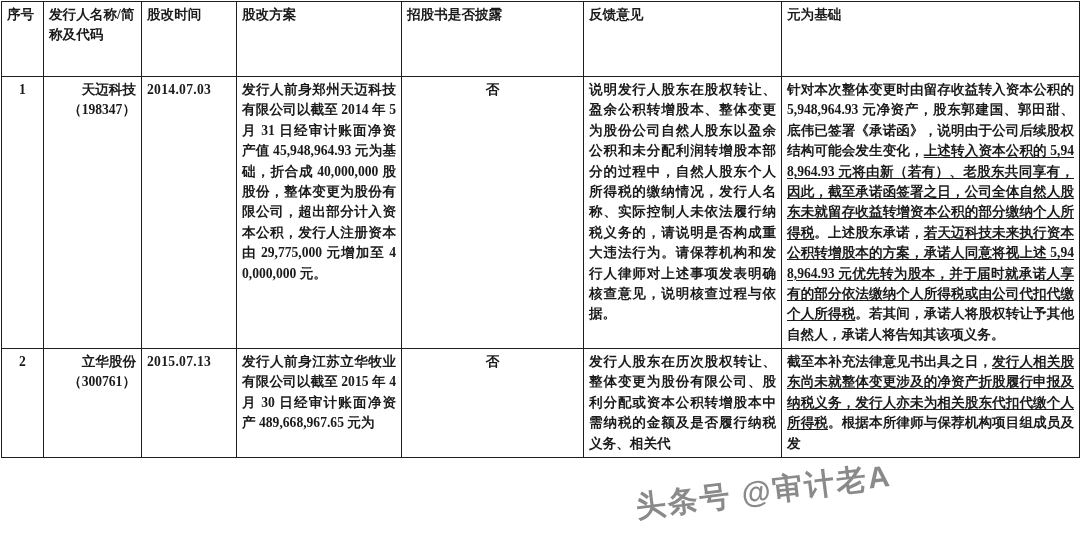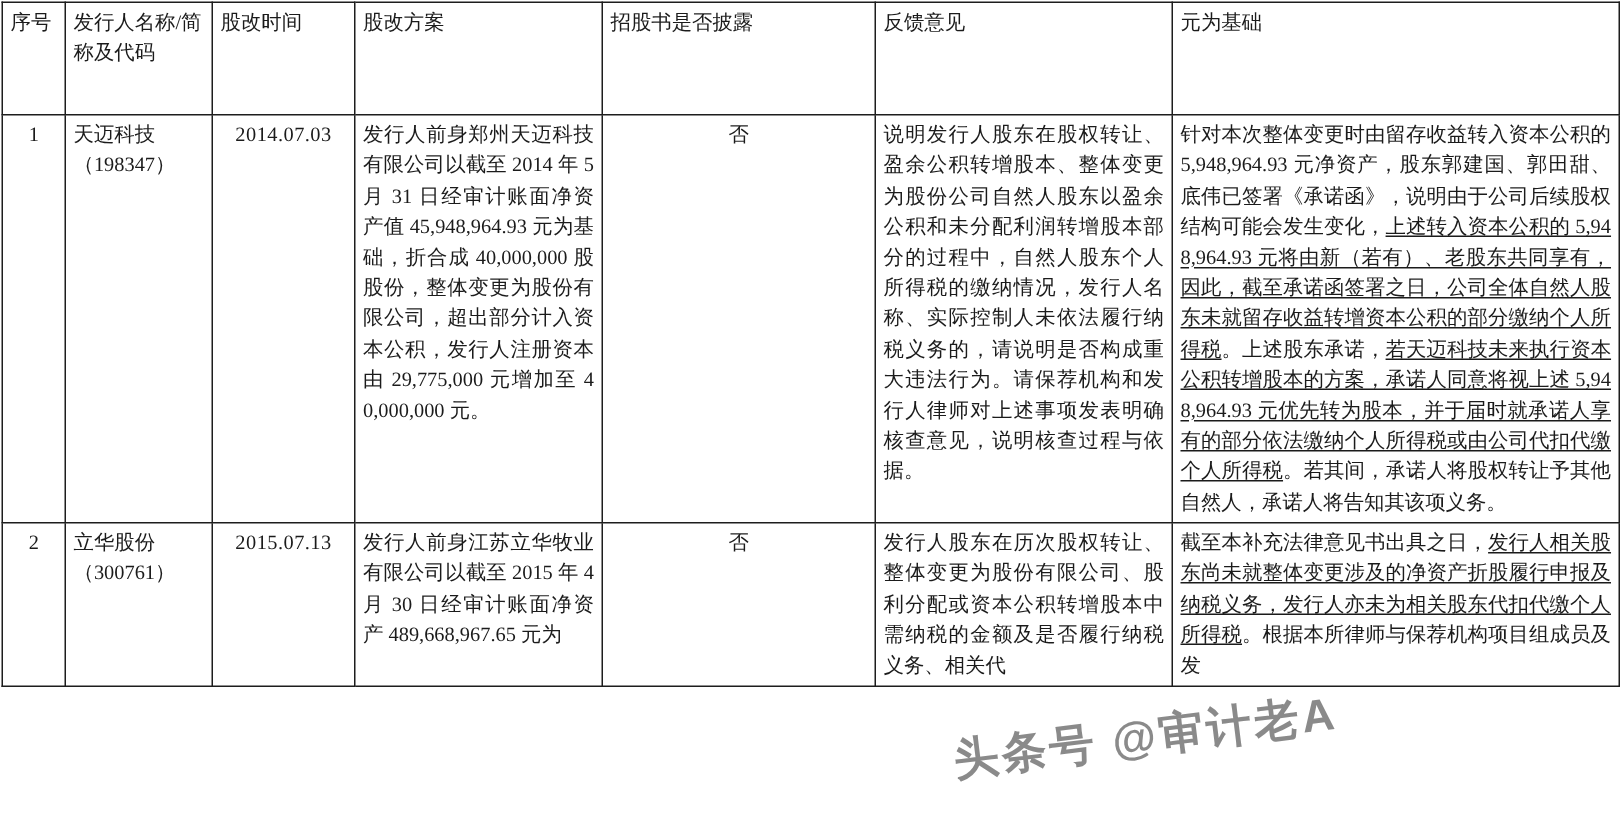--- a/index.html
+++ b/index.html
@@ -26,21 +26,21 @@
     table-layout: fixed;
     width: 1078px;
     margin-left: 1px;
     margin-top: 1px;
   }
   table.doc-table td,
   table.doc-table th {
     border: 1px solid #1d1d1d;
     padding: 3px 5px;
     vertical-align: top;
-    font-weight: normal;
+    font-weight: bold;
     font-size: 13.6px;
     line-height: 1.5;
     color: #1b1b1b;
     background: #ffffff;
     word-break: break-all;
   }
   
   col.c-seq      { width: 42px; }
   col.c-name     { width: 98px; }
   col.c-date     { width: 95px; }
@@ -62,26 +62,26 @@
     vertical-align: middle;
     font-size: 13.8px;
     padding-left: 8px;
   }
 
   td.cell-center {
     text-align: center;
     vertical-align: middle;
   }
   td.cell-name {
-    text-align: left;
+    text-align: right;
     vertical-align: middle;
     line-height: 1.55;
   }
   td.cell-date {
-    text-align: center;
+    text-align: left;
     vertical-align: middle;
     font-family: "Liberation Serif", "DejaVu Serif", serif;
     letter-spacing: 0.3px;
   }
   td.cell-just {
     text-align: justify;
     text-align-last: left;
     text-justify: inter-ideograph;
     hyphens: none;
   }

